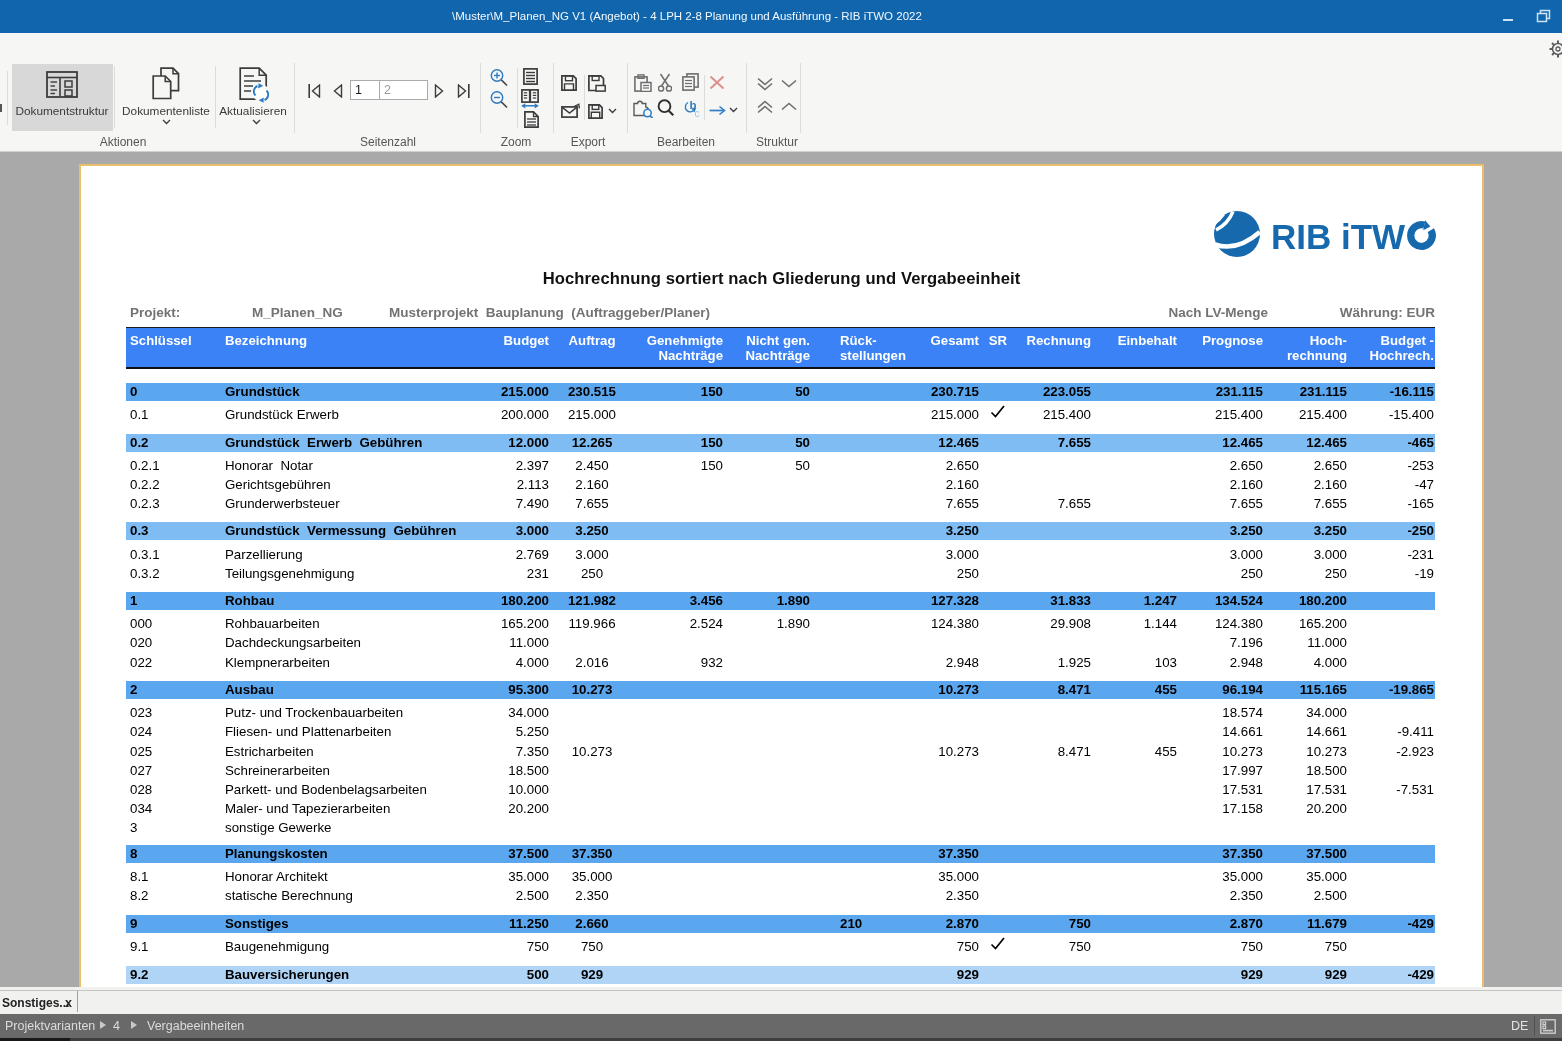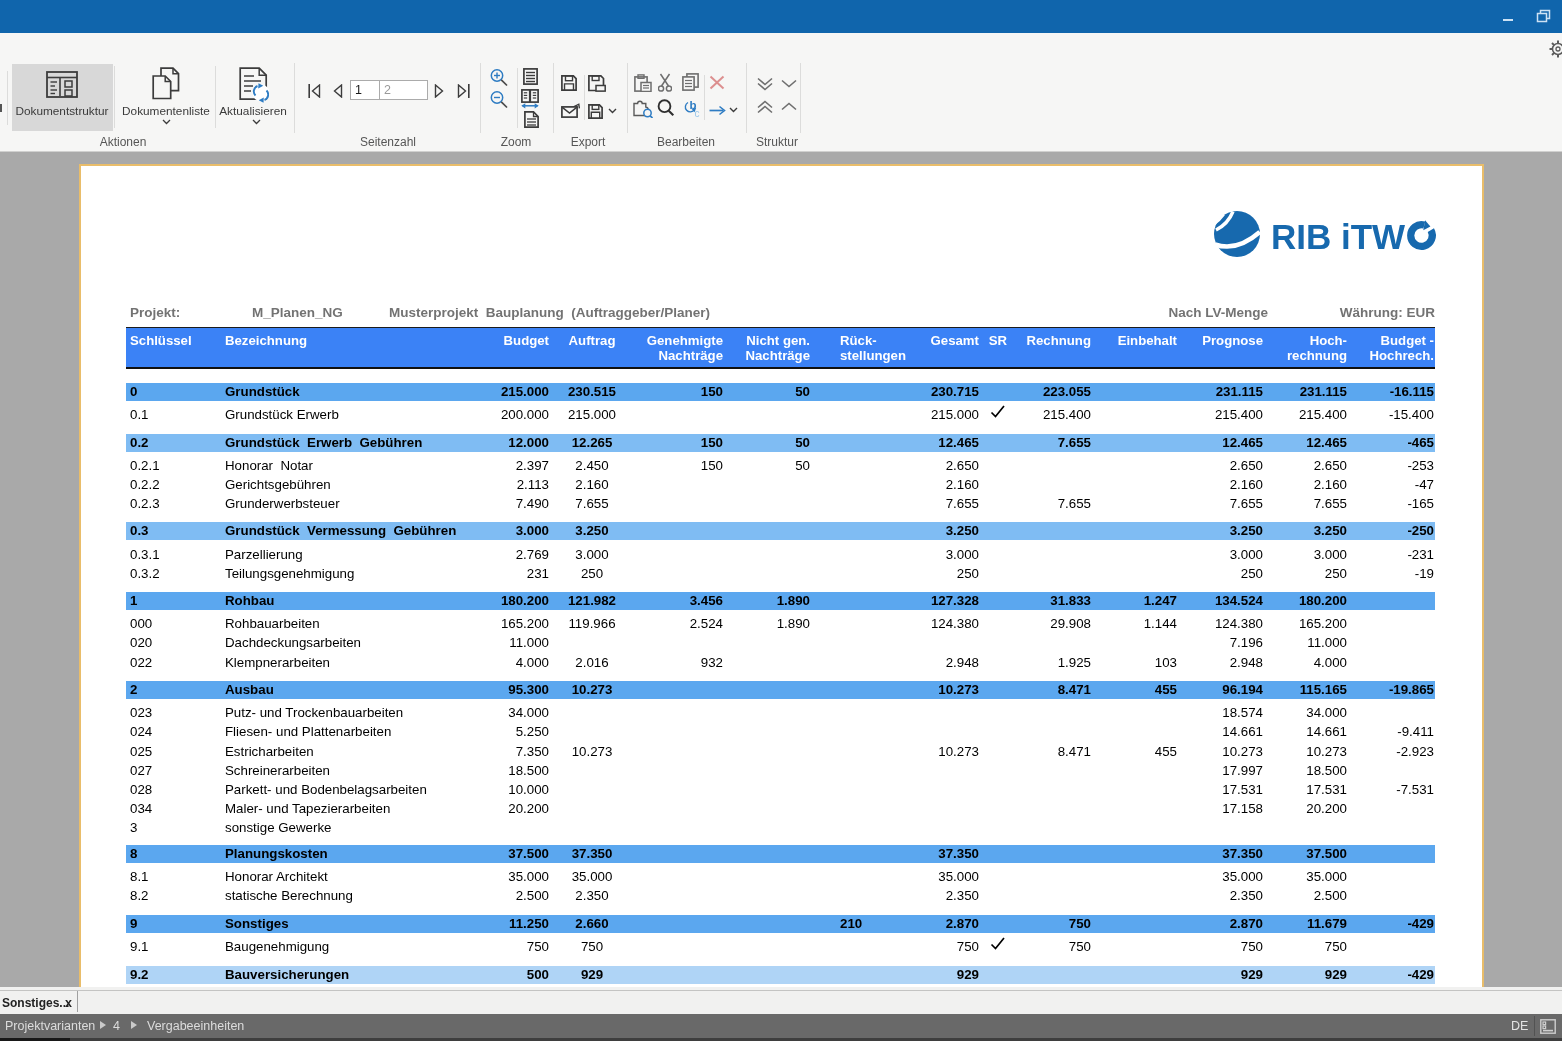--- a/index.html
+++ b/index.html
@@ -44,20 +44,21 @@
 .c14{left:1221px;width:87px;text-align:right}
 
 #tabbar{position:absolute;left:0;top:987px;width:1562px;height:27px;background:#f1f1f0}
 
 #statusbar{position:absolute;left:0;top:1014px;width:1562px;height:24px;background:#696969;color:#dcdcdc;font-size:12.5px}
 #bottomstrip{position:absolute;left:0;top:1038px;width:1562px;height:3px;background:#3e3e3e}
 .crumbarrow{position:absolute;top:7px;width:0;height:0;border-left:6px solid #c9c9c9;border-top:4.5px solid transparent;border-bottom:4.5px solid transparent}
 </style></head>
 <body>
 <div id="titlebar">
+ <span id="titletext">\Muster\M_Planen_NG V1 (Angebot) - 4 LPH 2-8 Planung und Ausführung - RIB iTWO 2022</span>
  <div class="abs" style="left:1503px;top:19px;width:10px;height:2px;background:#cde2f4"></div>
  <svg class="abs" style="left:1536px;top:9px" width="16" height="15" viewBox="0 0 16 15">
    <rect x="4.5" y="1.5" width="9" height="8" fill="none" stroke="#cde2f4" stroke-width="1.5"></rect>
    <rect x="1.5" y="4.5" width="9" height="8" fill="#1065ac" stroke="#cde2f4" stroke-width="1.5"></rect>
  </svg>
 </div>
 <div id="ribbon">
 
  <div class="rsep" style="left:7px;top:38px;height:54px"></div>
  <div class="rsep" style="left:114px;top:33px;height:62px"></div>
@@ -276,20 +277,21 @@
   <circle cx="24" cy="24" r="23" fill="#1769ae"></circle>
   <path d="M20 1.5 Q15 14 3 20" fill="none" stroke="#fff" stroke-width="3.4"></path>
   <path d="M11 4.5 Q6.5 10.5 1 14.5" fill="none" stroke="#fff" stroke-width="2.1"></path>
   <path d="M2 34.5 Q24 42 46.8 22" fill="none" stroke="#fff" stroke-width="4.6"></path>
 </svg>
 <div class="abs" style="left:1190px;top:53px;font-size:35px;font-weight:bold;color:#1769ae;line-height:35px;white-space:nowrap">RIB iTW</div>
 <svg class="abs" style="left:1324px;top:52px" width="34" height="34" viewBox="0 0 34 34">
   <path d="M 25.85 12.1 A 10.8 10.8 0 1 1 19.3 7.07" fill="none" stroke="#1769ae" stroke-width="7.2"></path>
   <polygon points="25.4,8.4 18.3,12.2 20.1,2.2" fill="#1769ae"></polygon>
 </svg>
+  <div id="doctitle">Hochrechnung sortiert nach Gliederung und Vergabeeinheit</div>
   <div class="projrow" style="left:49px">Projekt:</div>
   <div class="projrow" style="left:171px">M_Planen_NG</div>
   <div class="projrow" style="left:308px">Musterprojekt&nbsp; Bauplanung&nbsp; (Auftraggeber/Planer)</div>
   <div class="projrow" style="left:1000px;width:187px;text-align:right">Nach LV-Menge</div>
   <div class="projrow" style="left:1180px;width:174px;text-align:right">Währung: EUR</div>
   <div id="thead">
     <span style="left:4px">Schlüssel</span>
     <span style="left:99px">Bezeichnung</span>
     <span class="c3">Budget</span>
     <span class="c4">Auftrag</span>

